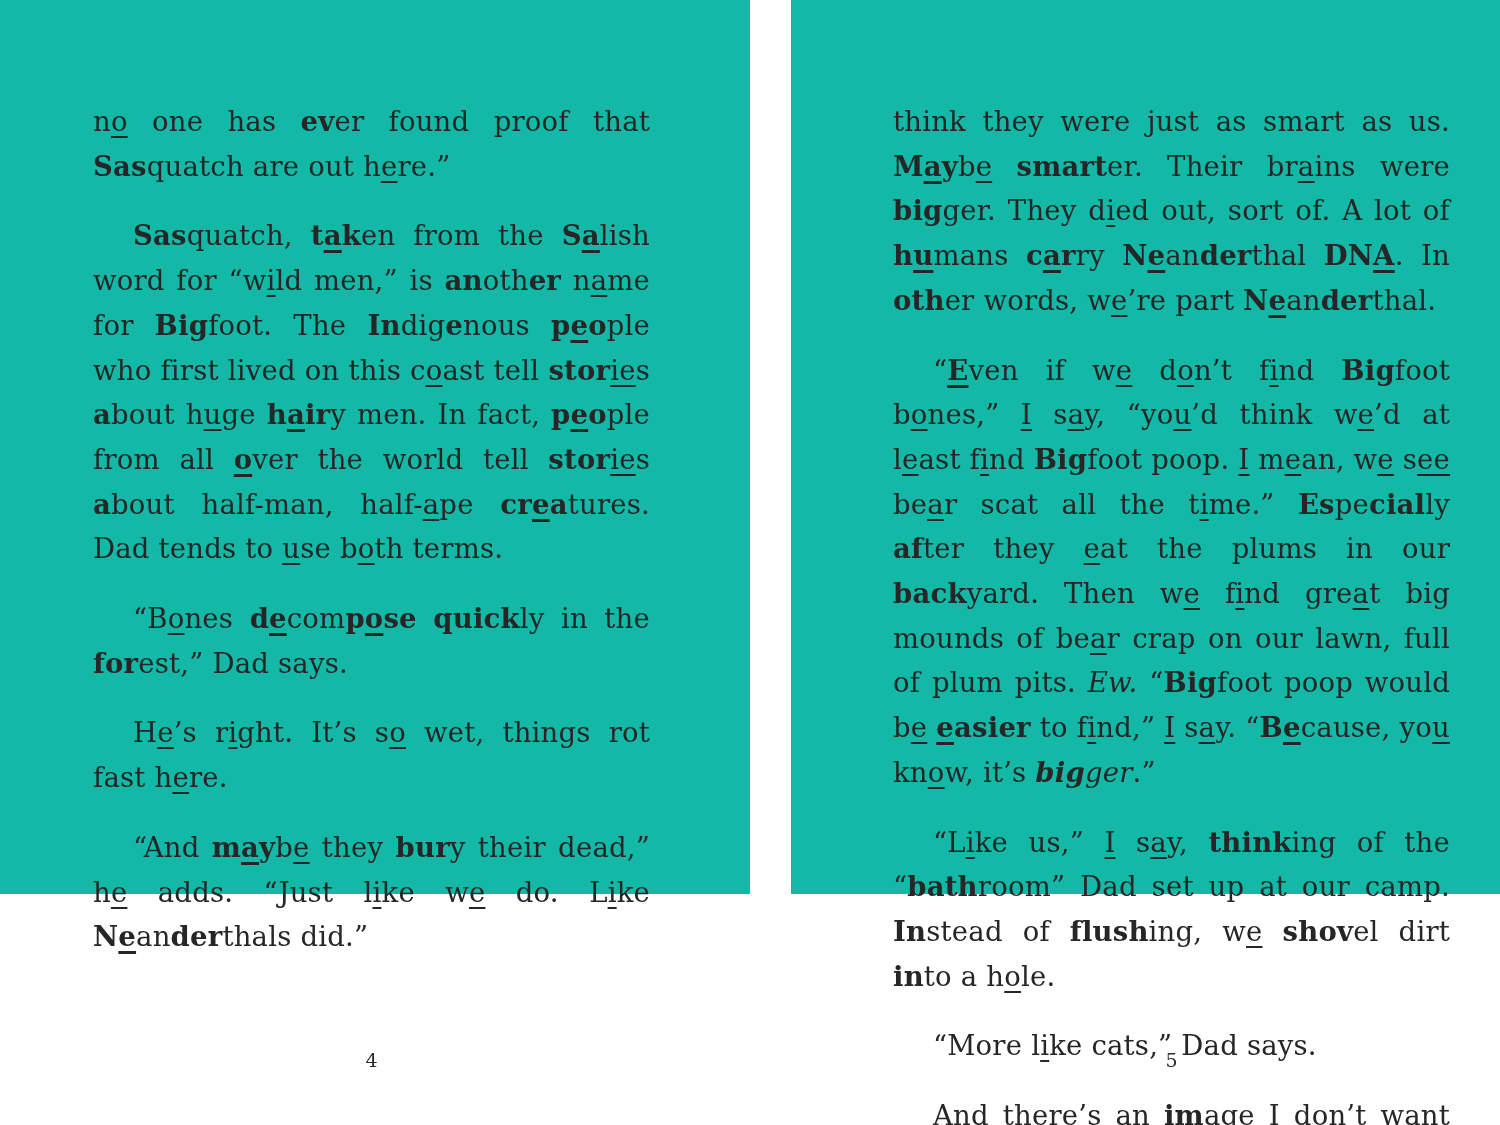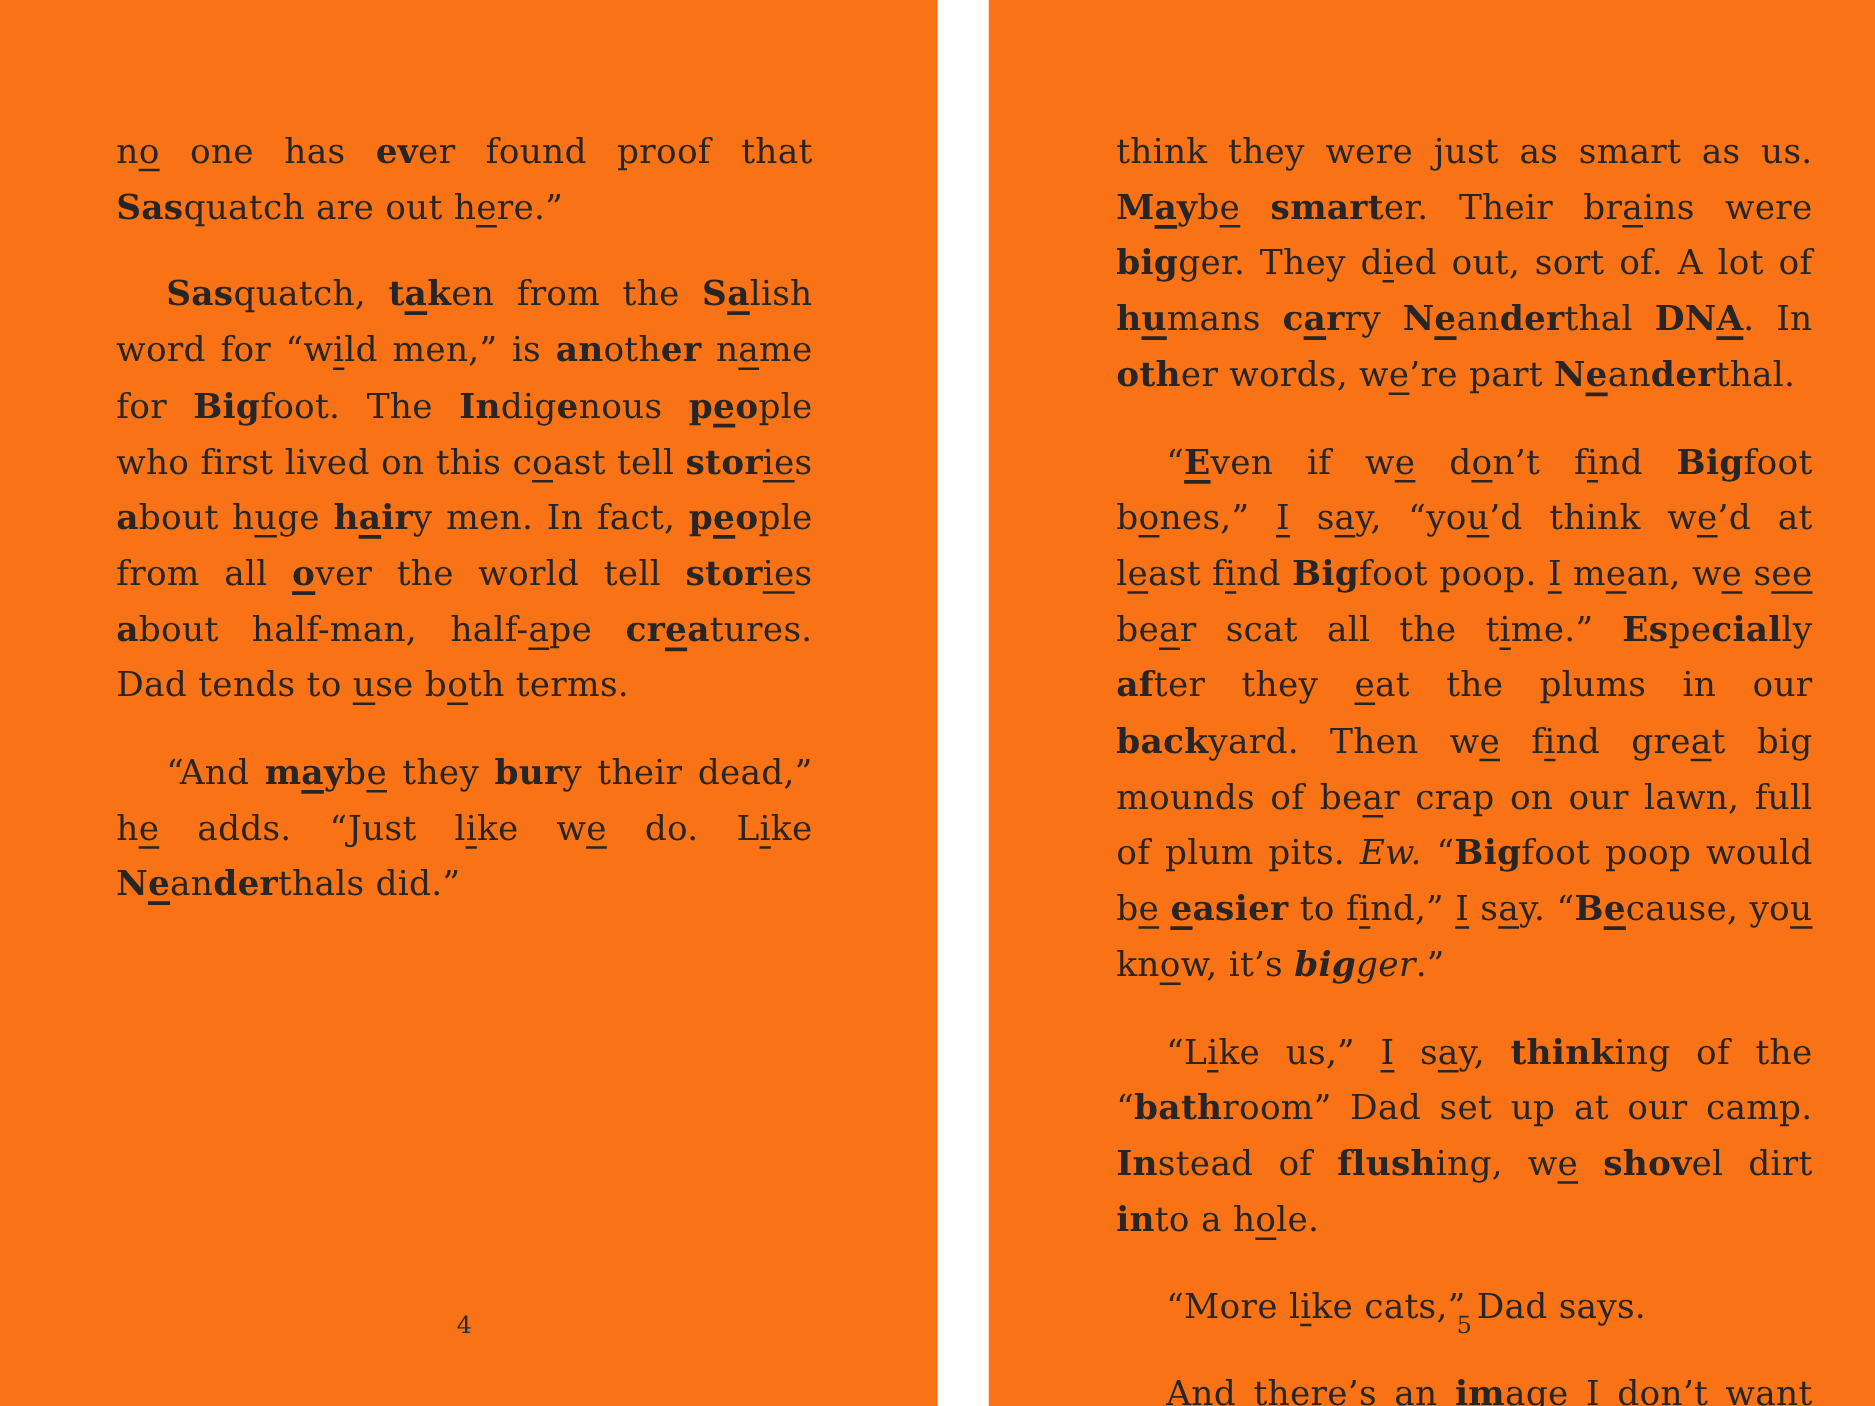--- a/index.html
+++ b/index.html
@@ -5,21 +5,21 @@
   html, body { margin: 0; padding: 0; }
   body {
     width: 1500px; height: 1125px;
     background: #ffffff;
     color: #262626;
     font-family: "DejaVu Serif", serif;
     position: relative;
     overflow: hidden;
   }
   .spread { position: absolute; inset: 0; }
-  .page { position: absolute; top: 0; width: 750px; height: 1125px; background: #f97316; }
+  .page { position: absolute; top: 0; width: 750px; height: 894px; background: #14b8a6; }
   .page-left  { left: 0; }
   .page-right { left: 791px; }
   .page-body {
     position: absolute;
     top: 99px;
     width: 557px;
     text-align: justify;
     font-size: 27.5px;
     line-height: 44.7px;
     letter-spacing: 0.2px;
@@ -51,20 +51,22 @@
 </style>
 </head>
 <body>
 
 <div class="spread">
 
   <div class="page page-left">
     <div class="page-body">
         <p class="para">n<u>o</u> one has <b>ev</b>er found proof that <b>Sas</b>quatch are out h<u>e</u>re.”</p>
         <p class="para indent"><b>Sas</b>quatch, <b>t<u>a</u>k</b>en from the <b>S<u>a</u></b>lish word for “w<u>i</u>ld men,” is <b>an</b>oth<b>er</b> n<u>a</u>me for <b>Big</b>foot. The <b>In</b>dig<b>e</b>nous <b>p<u>e</u>o</b>ple who first lived on this c<u>o</u>ast tell <b>stor</b><u>ie</u>s <b>a</b>bout h<u>u</u>ge <b>h<u>a</u>ir</b>y men. In fact, <b>p<u>e</u>o</b>ple from all <b><u>o</u></b>ver the world tell <b>stor</b><u>ie</u>s <b>a</b>bout half-man, half-<u>a</u>pe <b>cr<u>e</u>a</b>tures. Dad tends to <u>u</u>se b<u>o</u>th terms.</p>
+        <p class="para indent">“B<u>o</u>nes <b>d<u>e</u></b>com<b>p<u>o</u>se</b> <b>quick</b>ly in the <b>for</b>est,” Dad says.</p>
+        <p class="para indent">H<u>e</u>’s r<u>i</u>ght. It’s s<u>o</u> wet, things rot fast h<u>e</u>re.</p>
         <p class="para indent">“And <b>m<u>a</u>y</b>b<u>e</u> they <b>bur</b>y their dead,” h<u>e</u> adds. “Just l<u>i</u>ke w<u>e</u> do. L<u>i</u>ke <b>N<u>e</u></b>an<b>der</b>thals did.”</p>
       </div>
     <div class="page-number">4</div>
   </div>
 
   <div class="page page-right">
     <div class="page-body">
         <p class="para">think they were just as smart as us. <b>M<u>a</u>y</b>b<u>e</u> <b>smart</b>er. Their br<u>a</u>ins were <b>big</b>ger. They d<u>i</u>ed out, sort of. A lot of <b>h<u>u</u></b>mans <b>c<u>a</u>r</b>ry <b>N<u>e</u></b>an<b>der</b>thal <b>DN<u>A</u></b>. In <b>oth</b>er words, w<u>e</u>’re part <b>N<u>e</u></b>an<b>der</b>thal.</p>
         <p class="para indent">“<b><u>E</u></b>ven if w<u>e</u> d<u>o</u>n’t f<u>i</u>nd <b>Big</b>foot b<u>o</u>nes,” <u>I</u> s<u>a</u>y, “yo<u>u</u>’d think w<u>e</u>’d at l<u>e</u>ast f<u>i</u>nd <b>Big</b>foot poop. <u>I</u> m<u>e</u>an, w<u>e</u> s<u>ee</u> be<u>a</u>r scat all the t<u>i</u>me.” <b>Es</b>pe<b>cial</b>ly <b>af</b>ter they <u>e</u>at the plums in our <b>back</b>yard. Then w<u>e</u> f<u>i</u>nd gre<u>a</u>t big mounds of be<u>a</u>r crap on our lawn, full of plum pits. <i>Ew.</i> “<b>Big</b>foot poop would b<u>e</u> <b><u>e</u>asier</b> to f<u>i</u>nd,” <u>I</u> s<u>a</u>y. “<b>B<u>e</u></b>cause, yo<u>u</u> kn<u>o</u>w, it’s <i><b>big</b>ger</i>.”</p>
         <p class="para indent">“L<u>i</u>ke us,” <u>I</u> s<u>a</u>y, <b>think</b>ing of the “<b>bath</b>room” Dad set up at our camp. <b>In</b>stead of <b>flush</b>ing, w<u>e</u> <b>shov</b>el dirt <b>in</b>to a h<u>o</u>le.</p>

